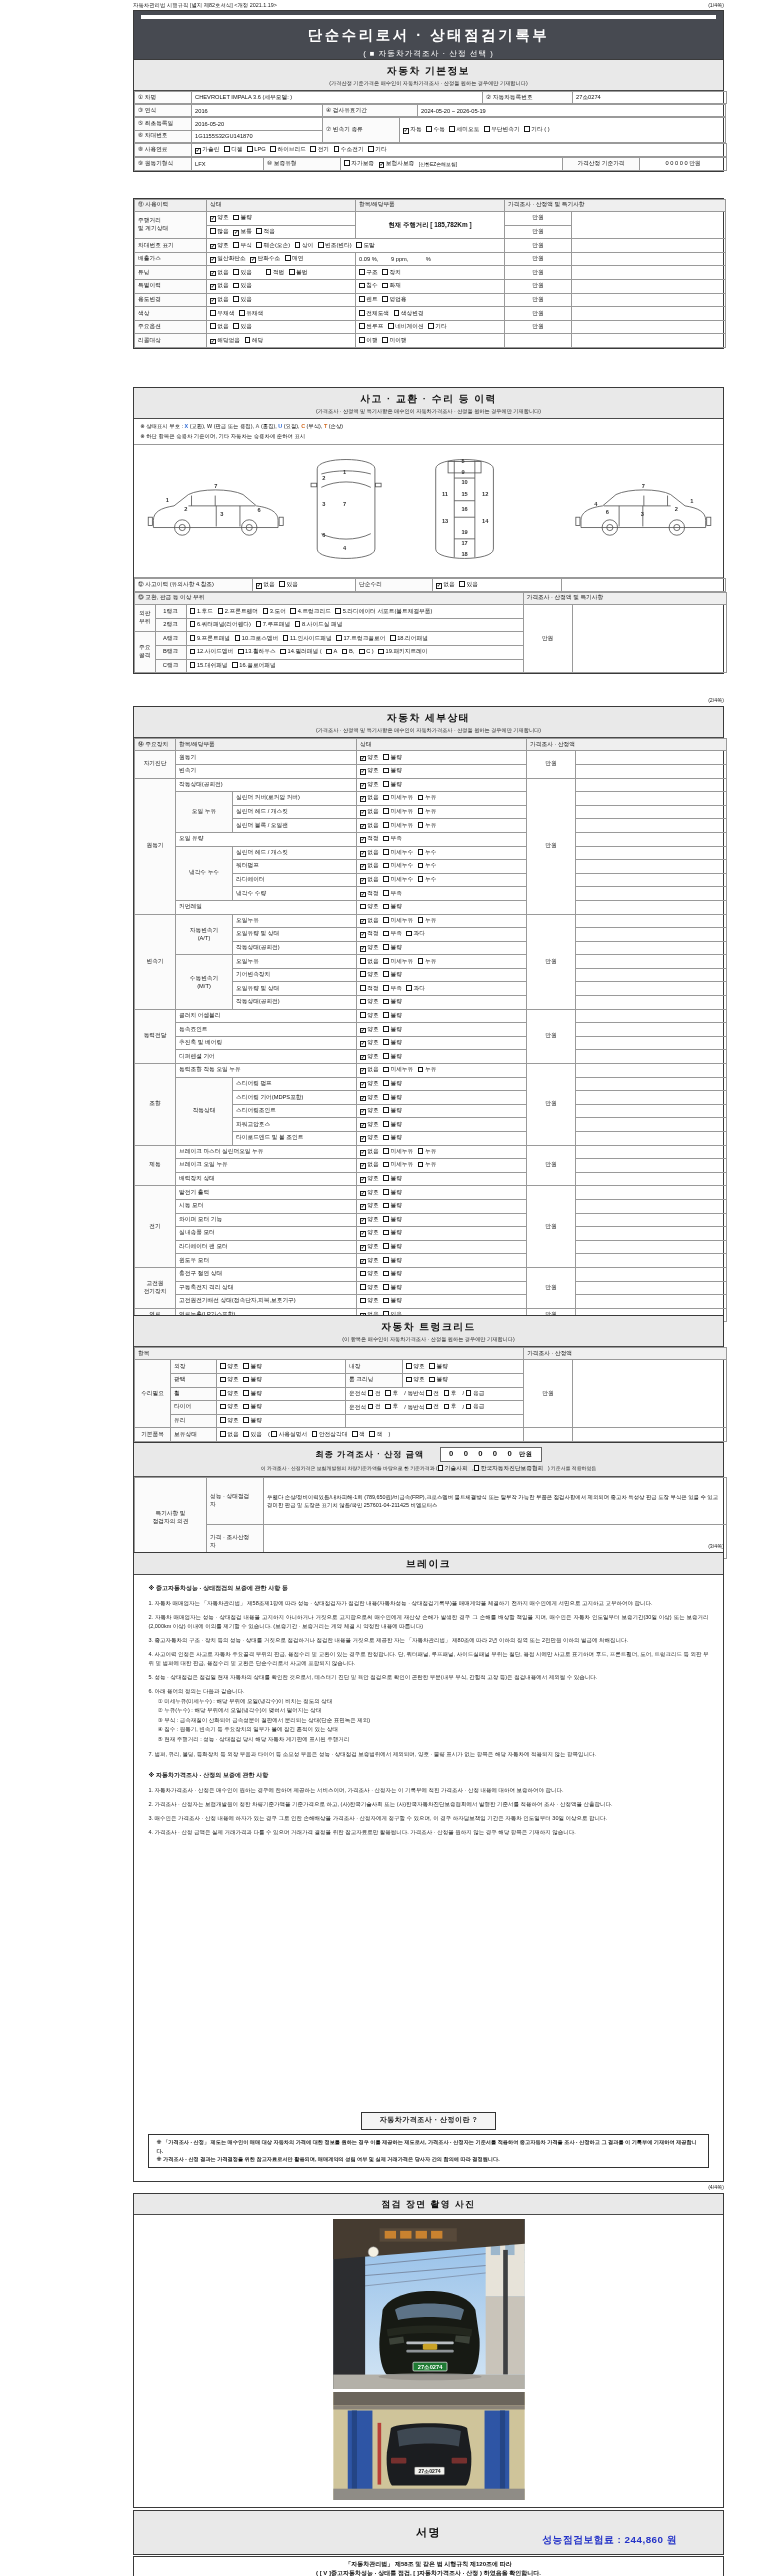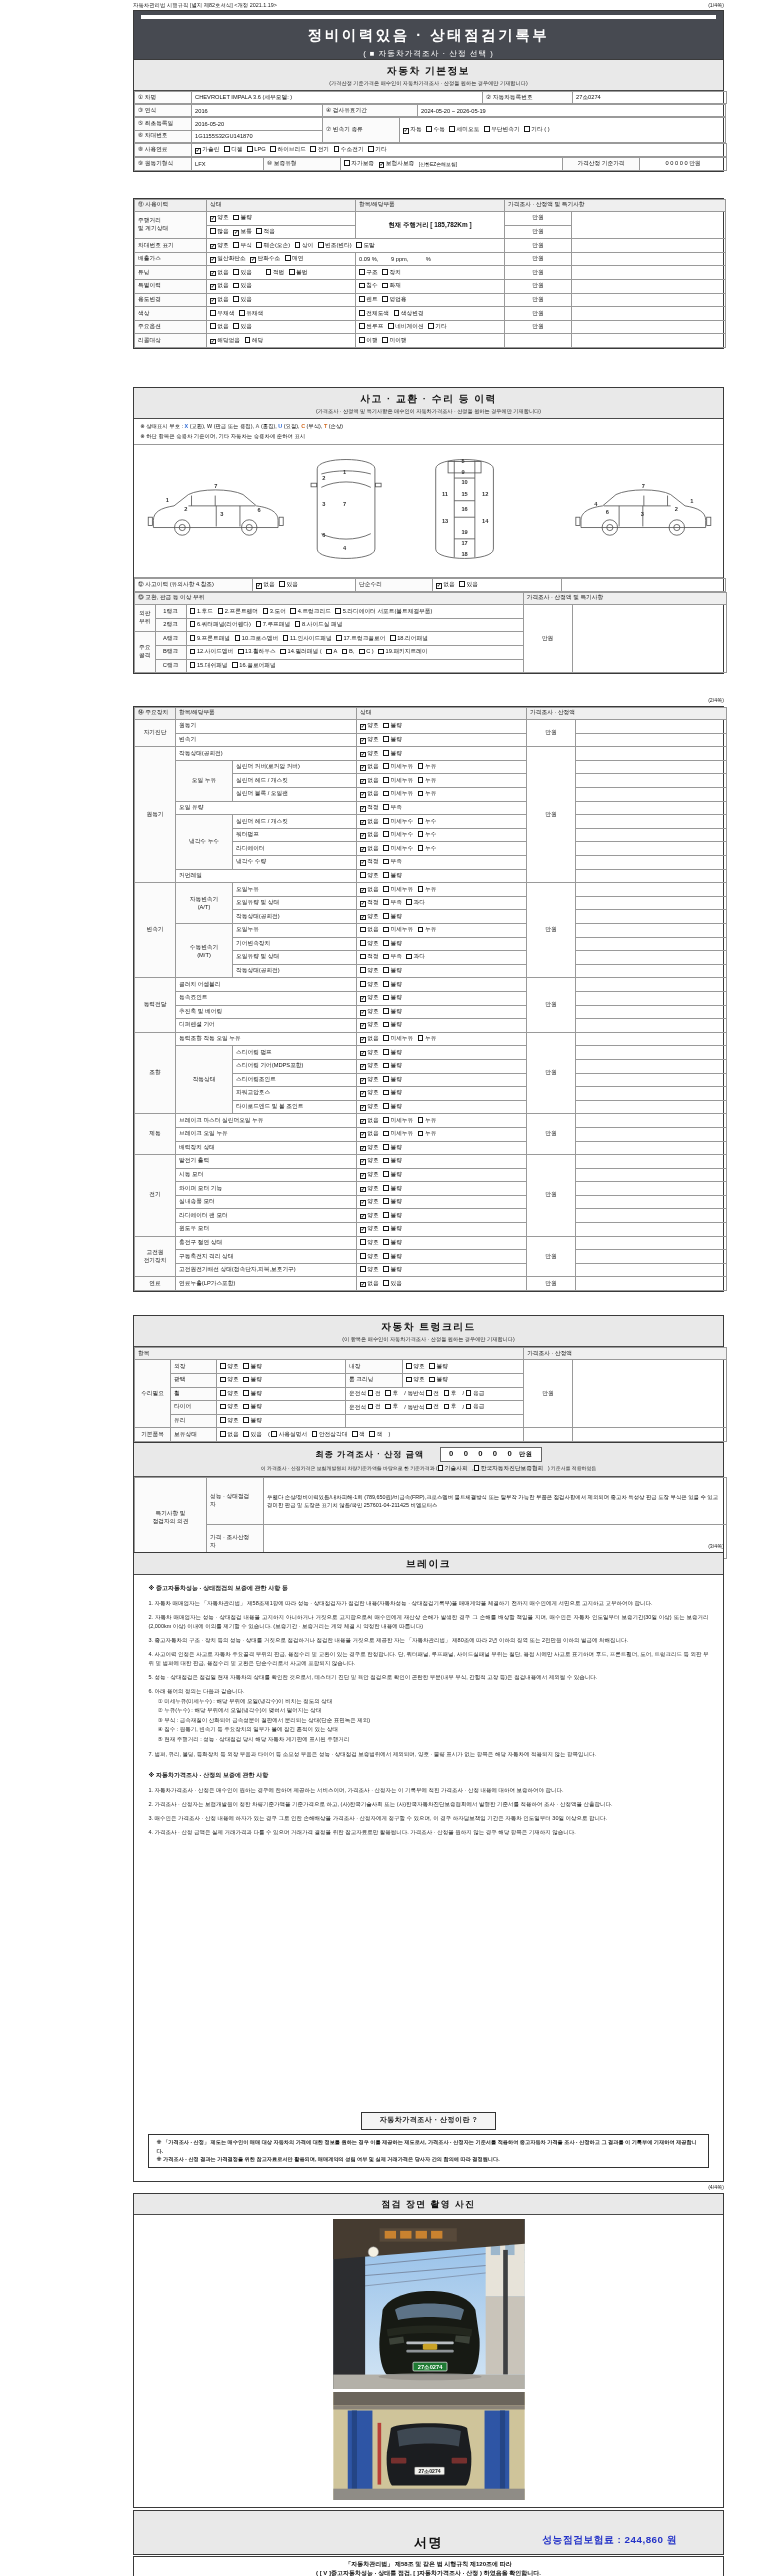--- a/index.html
+++ b/index.html
@@ -46,35 +46,35 @@
   .nst{font-weight:bold;font-size:6px;margin:2.1px 0 5.2px}
   .nitem{margin-bottom:5.7px;text-align:justify}
   .nsub{margin:1px 0 1px 9.3px}
   .nbox{margin-top:auto;text-align:center}
   .nbox-title{display:inline-block;border:1px solid #333;padding:2.6px 17.5px;font-size:7px;font-weight:bold;
               background:#f4f4f4;margin-bottom:4.1px;letter-spacing:0.5px}
   .nbox-text{border:0.8px solid #333;padding:3.6px 7.2px;font-size:5.2px;font-weight:600;text-align:left;line-height:1.6}
   .photos-body{padding:4.1px 0 3.1px;text-align:center}
   .photos-body svg{display:block;margin:0 auto 3.1px}
   .signband{background:#e9e9e9;height:45px;position:relative}
-  .signband .st{font-size:13px;font-weight:bold;text-align:center;padding-top:23px;letter-spacing:1.5px}
+  .signband .st{font-size:11px;font-weight:bold;text-align:center;padding-top:14px;letter-spacing:1.5px}
   .premium{position:absolute;right:46px;bottom:7.2px;font-size:9.8px;font-weight:bold;color:#2433c8;letter-spacing:0.5px}
   .confbox{padding:2.6px 0;text-align:center;font-size:6px;font-weight:600;line-height:1.55}
 </style>
 </head>
 <body>
 
 <div id="page">
 
   <div class="col lawnote">자동차관리법 시행규칙 [별지 제82호서식] &lt;개정 2021.1.19&gt;</div>
   <div class="pmark" style="top:2.1px">(1/4쪽)</div>
 
   <div class="col sec dark" style="top:10.3px">
     <div class="strip"></div>
-    <div class="ht">정비이력있음 · 상태점검기록부</div>
+    <div class="ht">단순수리로서 · 상태점검기록부</div>
     <div class="hs">( ■ 자동차가격조사 · 산정 선택 )</div>
     <div class="hn">※ 자동차가격조사 · 산정은 매수인이 원하는 경우 제공하는 서비스입니다.</div>
     <div class="docno">제 9830027075호</div>
   </div>
 
   <div class="col sec" style="top:59px">
     <div class="sechead">
       <div class="t">자동차 기본정보</div>
       <div class="s">(가격산정 기준가격은 매수인이 자동차가격조사 · 산정을 원하는 경우에만 기재합니다)</div>
     </div>
@@ -398,20 +398,24 @@
               <td style="white-space:normal"><span class="opt"><span class="cb"></span>15.대쉬패널</span><span class="opt"><span class="cb"></span>16.플로어패널</span></td>
             </tr>
           </tbody>
         </table>
       </div>
   </div>
 
   <div class="pmark" style="top:697px">(2/4쪽)</div>
 
   <div class="col sec" style="top:706px">
+    <div class="sechead">
+      <div class="t">자동차 세부상태</div>
+      <div class="s">(가격조사 · 산정액 및 특기사항은 매수인이 자동차가격조사 · 산정을 원하는 경우에만 기재합니다)</div>
+    </div>
     <div id="detail-table">
         <table class="tb">
           <colgroup>
             <col style="width:41px">
             <col style="width:57px">
             <col style="width:124px">
             <col style="width:170px">
             <col style="width:49px">
             <col style="width:151px">
           </colgroup>

